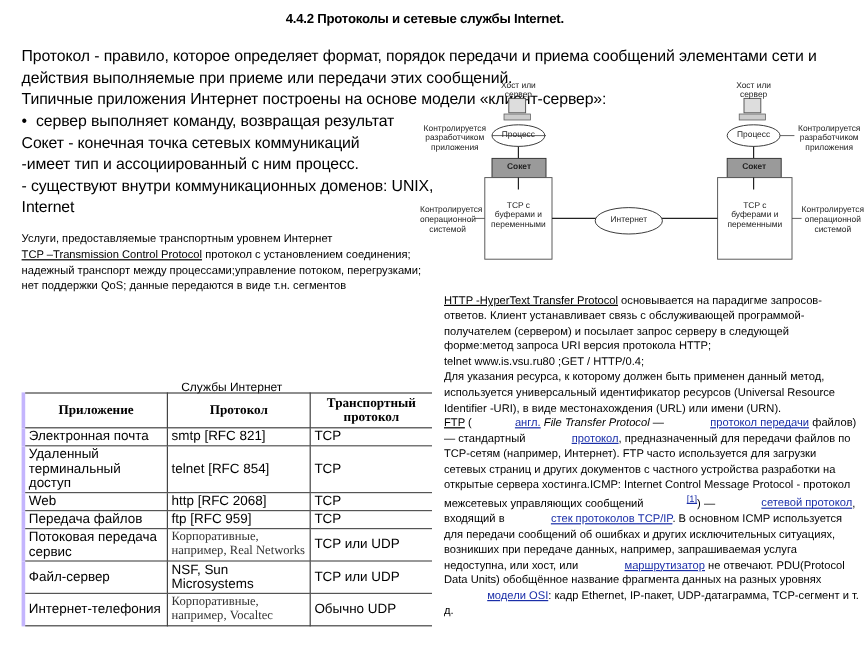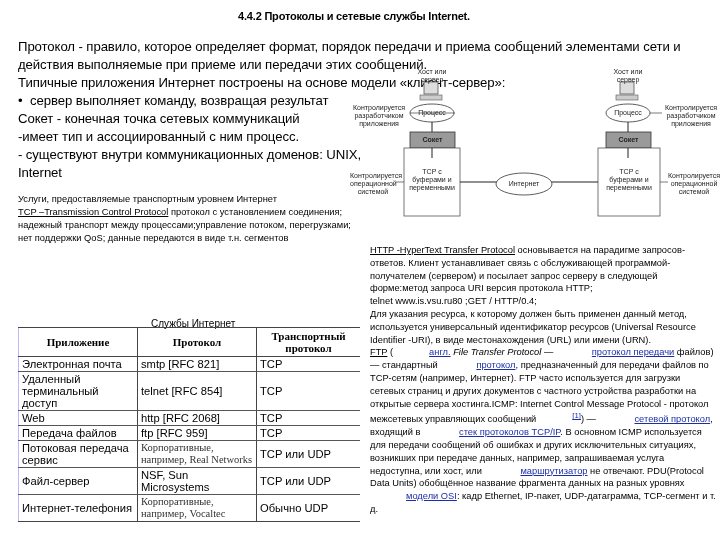--- a/index.html
+++ b/index.html
@@ -10,21 +10,21 @@
   .intro p { margin: 0; white-space: nowrap; }
   .bullet::before { content: "\2022"; display: inline-block; width: 12px; }
   .small-left { left: 18px; top: 193px; width: 345px; font-size: 9.3px; line-height: 12.9px; }
   .small-left p { margin: 0; }
   .lnk { text-decoration: underline; }
   .lnk-blue { color: #1a2ea8; text-decoration: underline; padding-left: 36px; }
   .subhead { left: 120px; top: 318px; font-size: 10px; margin-left: 31px; }
   table.svc { position: absolute; left: 18px; top: 327px; width: 342px; border-collapse: collapse; font-size: 11.2px; line-height: 12px; }
   table.svc th { font-family: "Liberation Serif", serif; font-weight: bold; font-size: 11px; padding: 2px 3px; border-top: 1px solid #444; border-bottom: 1px solid #444; }
   table.svc td { padding: 1px 3px; border-bottom: 1px solid #555; vertical-align: middle; }
-  table.svc td.c1, table.svc th.c1 { border-left: 1px solid #c4b5fd; border-right: 1px solid #444; width: 112px; }
+  table.svc td.c1, table.svc th.c1 { border-left: 3px solid #c4b5fd; border-right: 1px solid #444; width: 112px; }
   table.svc td.c2, table.svc th.c2 { border-right: 1px solid #444; width: 112px; }
   table.svc td.serif { font-family: "Liberation Serif", serif; font-size: 10.5px; color: #333; }
   table.svc tr:last-child td { border-bottom: 1px solid #444; }
   .right-text { left: 370px; top: 244px; width: 346px; font-size: 9.3px; line-height: 12.8px; }
   .right-text p { margin: 0; }
   .right-text i { font-style: italic; }
   .diagram { left: 362px; top: 80px; width: 358px; height: 160px; }
   .dlabel { position: absolute; font-size: 7px; line-height: 8px; text-align: center; color: #222; }
 </style>
 </head>

